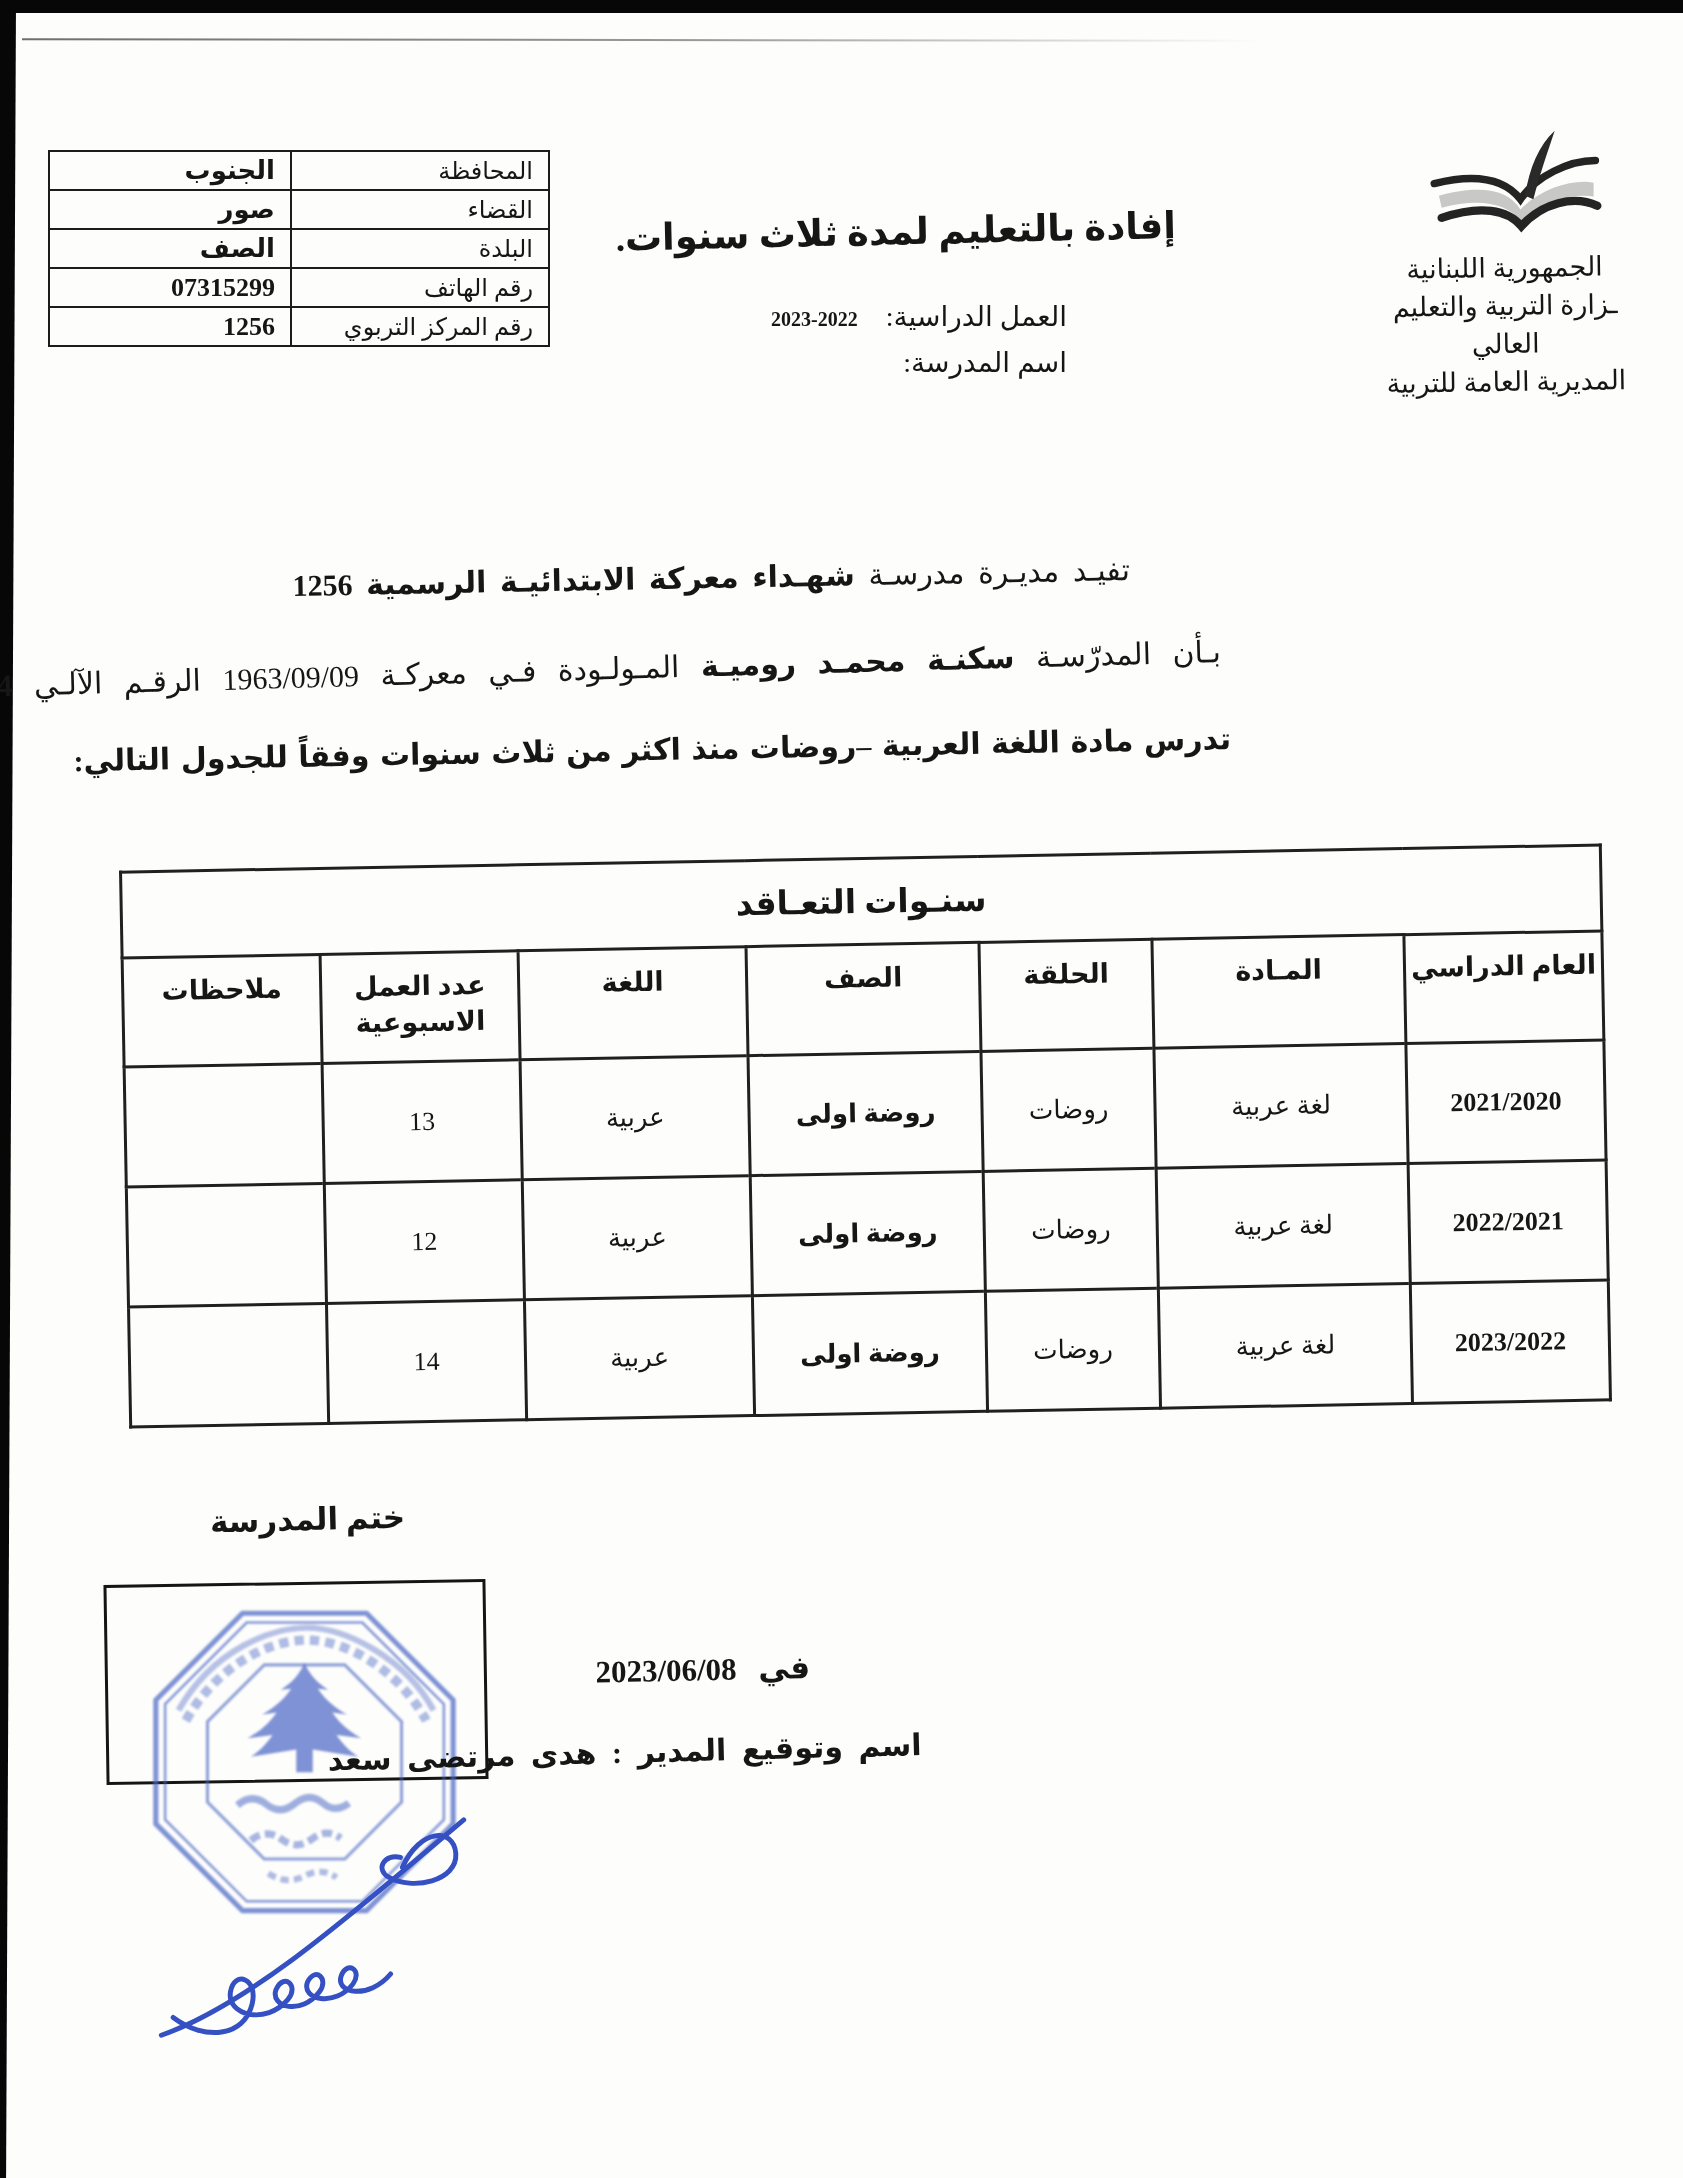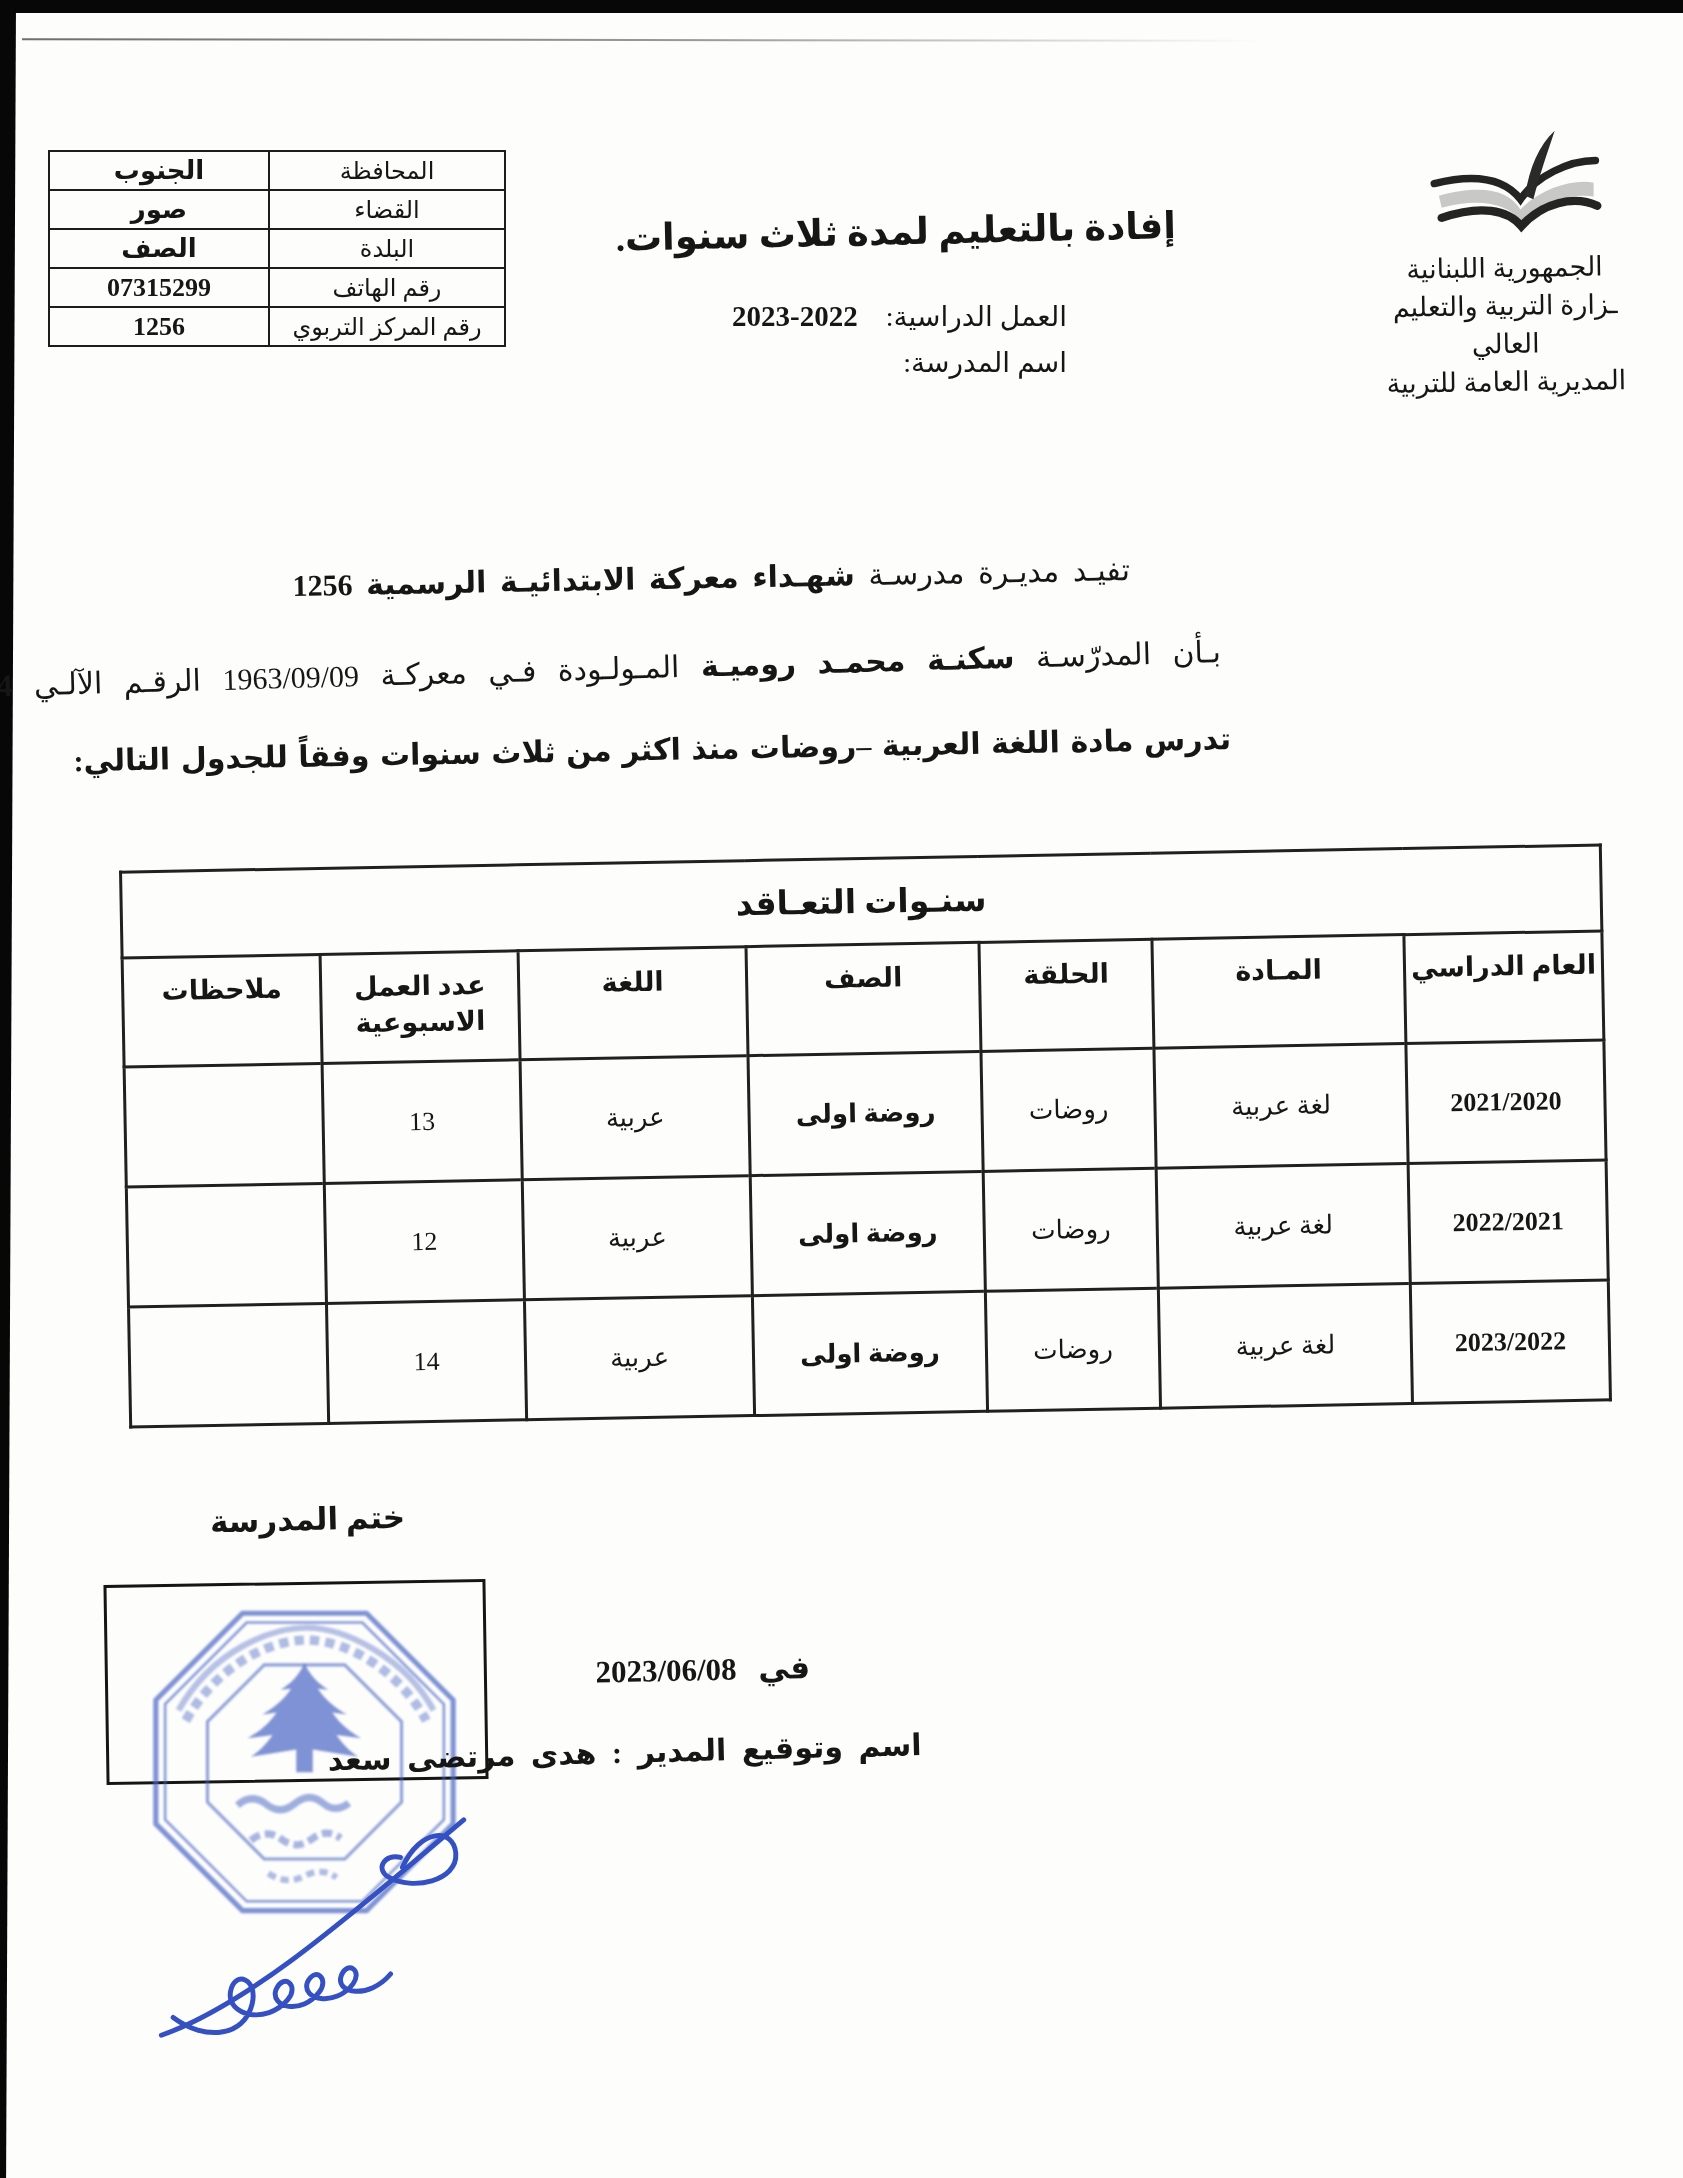--- a/index.html
+++ b/index.html
@@ -6,32 +6,32 @@
   .page{position:relative;width:1683px;height:2178px;background:#fdfdfb;overflow:hidden;
         font-family:"Liberation Serif","DejaVu Sans",serif;color:#161616;}
   
   .edge-top{position:absolute;top:0;left:0;width:1683px;height:13px;background:#070707;}
   .edge-left{position:absolute;top:0;left:0;width:16px;height:2178px;background:#070707;
              clip-path:polygon(0 0,100% 0,38% 100%,0 100%);}
   .crease{position:absolute;top:39px;left:22px;width:1238px;height:2px;
           background:linear-gradient(to right,#6f6f6f,#9a9a9a 55%,rgba(160,160,160,0));transform:rotate(.08deg);}
   
   .info-table{position:absolute;top:150px;left:48px;border-collapse:collapse;direction:rtl;}
-  .info-table td{border:2px solid #1c1c1c;height:37px;text-align:center;vertical-align:middle;padding:0 4px;}
+  .info-table td{border:2px solid #1c1c1c;height:37px;text-align:right;vertical-align:middle;padding:0 15px;}
   .info-table .lbl{width:226px;font-size:24px;margin-left:14px;}
   .info-table .val{width:210px;font-size:26px;font-weight:bold;}
   
   .logo{position:absolute;top:103px;left:1394px;width:238px;height:176px;}
   .ministry{position:absolute;top:249px;left:1356px;width:299px;text-align:center;direction:rtl;
             font-size:27px;line-height:38px;transform:rotate(-.9deg);}
   .doc-title{position:absolute;top:204px;right:508px;font-size:37px;font-weight:bold;direction:rtl;
              white-space:nowrap;transform:rotate(-1.3deg);transform-origin:top right;}
   .meta{position:absolute;top:300px;right:616px;direction:rtl;}
   .meta-row{display:flex;direction:rtl;gap:28px;align-items:baseline;height:46px;font-size:28px;white-space:nowrap;}
-  .meta-row .mv{font-weight:bold;font-size:29px;}
+  .meta-row .mv{font-weight:bold;font-size:20px;}
   
   .bodyline{position:absolute;direction:rtl;font-size:30px;white-space:nowrap;transform-origin:top right;}
   .line1{top:552px;right:554px;word-spacing:6px;transform:rotate(-1.1deg);}
   .line2{top:634px;right:463px;word-spacing:14px;transform:rotate(-1.6deg);}
   .line3{top:721px;right:452px;font-weight:bold;word-spacing:3px;transform:rotate(-1.1deg);}
   .b{font-weight:bold;}
   .num{font-family:"Liberation Serif",serif;}
   .bignum{font-size:31px;font-weight:bold;}
   
   .ct{position:absolute;top:857px;left:124px;width:1480px;border-collapse:collapse;direction:rtl;

